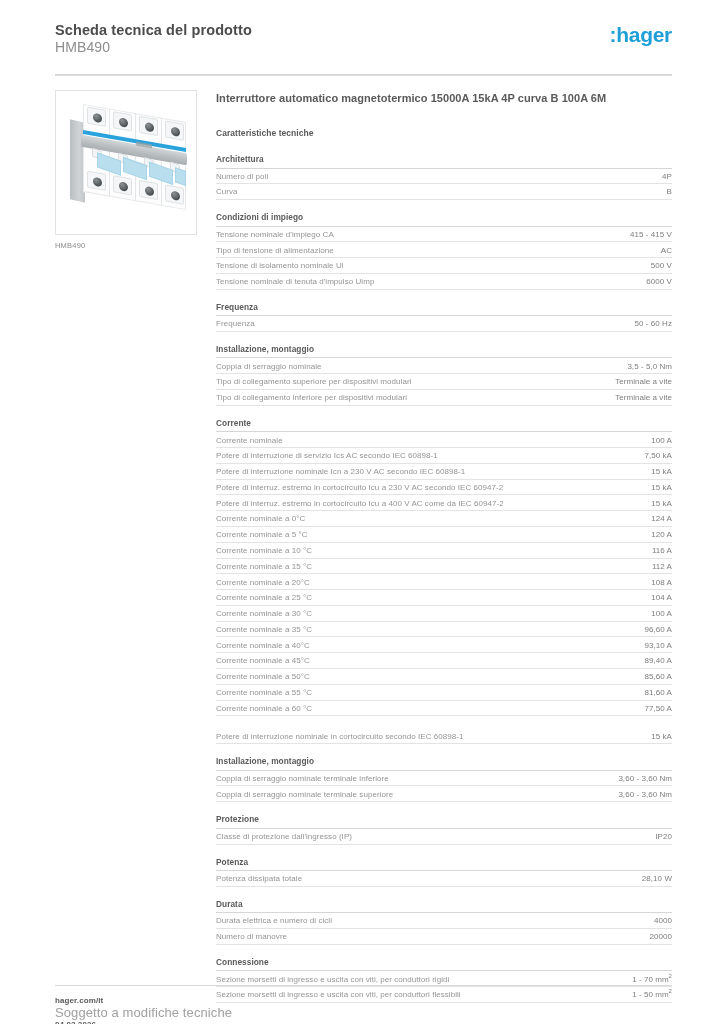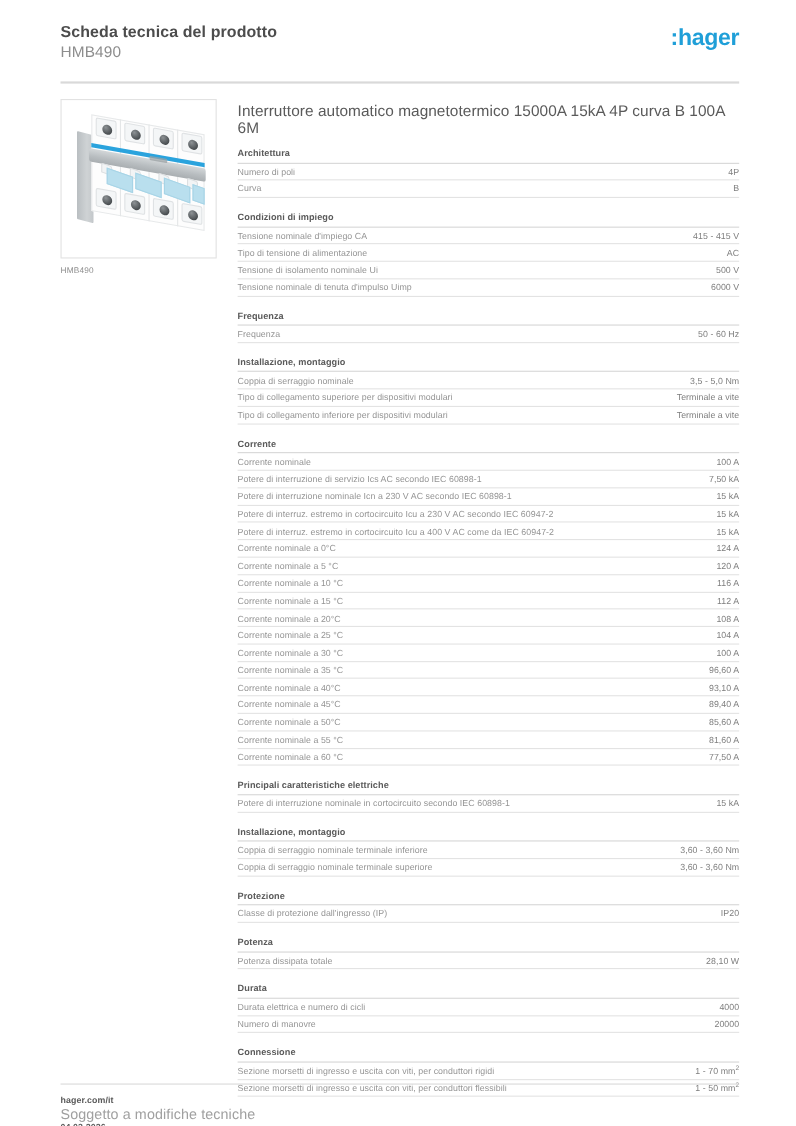--- a/index.html
+++ b/index.html
@@ -145,25 +145,25 @@
     letter-spacing: .2px;
   }
 
   
   .specs {
     position: absolute;
     left: 216px; top: 92px;
     width: 456px;
   }
   .product-name {
-    font-size: 14px;
-    font-weight: normal;
+    font-size: 11px;
+    font-weight: bold;
     color: #5a5a5a;
     letter-spacing: .05px;
-    margin-bottom: 10px;
+    margin-bottom: 24px;
   }
   .specs-heading {
     font-size: 8.5px;
     font-weight: bold;
     color: #5a5a5a;
     letter-spacing: .05px;
     margin-bottom: 16px;
   }
   .group { margin-bottom: 12px; }
   .group-title {
@@ -272,20 +272,21 @@
         <div class="term" style="left:30px;top:66px"></div>
         <div class="term" style="left:56px;top:66px"></div>
         <div class="term" style="left:82px;top:66px"></div>
       </div>
     </div>
   </div>
   <div class="product-caption">HMB490</div>
 
   <div class="specs">
     <div class="product-name">Interruttore automatico magnetotermico 15000A 15kA 4P curva B 100A 6M</div>
+    <div class="specs-heading">Caratteristiche tecniche</div>
     <div id="groups-container">
         <div class="group">
           <div class="group-title">Architettura</div>
           <div class="row">
             <div class="label">Numero di poli</div>
             <div class="value">4P</div>
           </div>
           <div class="row">
             <div class="label">Curva</div>
             <div class="value">B</div>
@@ -401,21 +402,20 @@
           <div class="row">
             <div class="label">Corrente nominale a 55 °C</div>
             <div class="value">81,60 A</div>
           </div>
           <div class="row">
             <div class="label">Corrente nominale a 60 °C</div>
             <div class="value">77,50 A</div>
           </div>
         </div>
         <div class="group">
-          <div class="group-title">Principali caratteristiche elettriche</div>
           <div class="row">
             <div class="label">Potere di interruzione nominale in cortocircuito secondo IEC 60898-1</div>
             <div class="value">15 kA</div>
           </div>
         </div>
         <div class="group">
           <div class="group-title">Installazione, montaggio</div>
           <div class="row">
             <div class="label">Coppia di serraggio nominale terminale inferiore</div>
             <div class="value">3,60 - 3,60 Nm</div>

